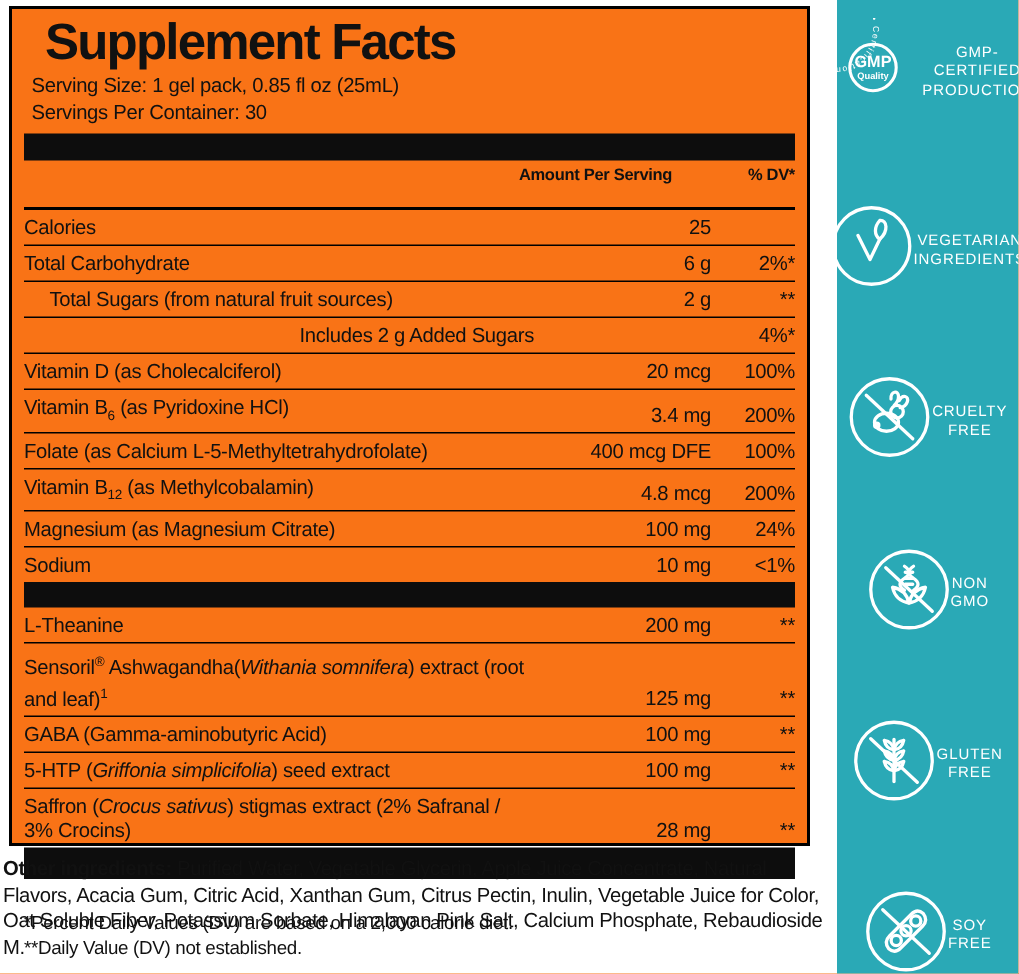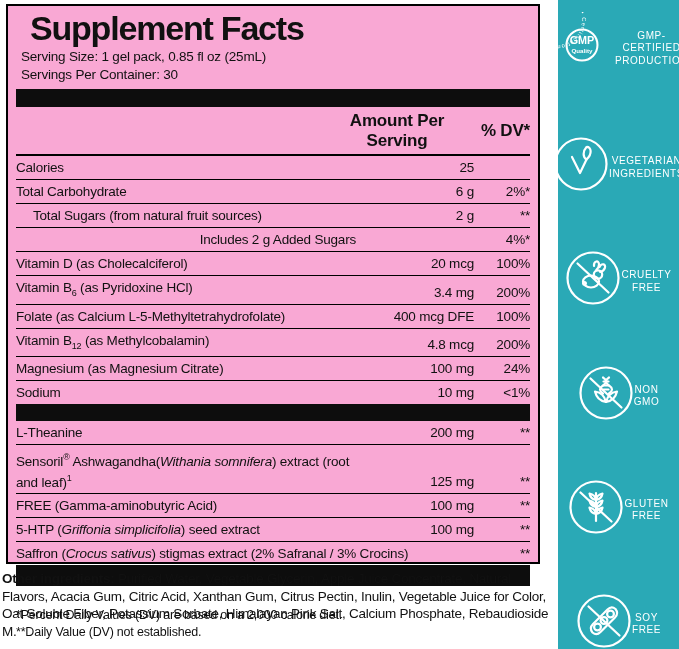--- a/index.html
+++ b/index.html
@@ -3,34 +3,34 @@
 <meta charset="utf-8">
 <style>
   html,body{margin:0;padding:0;}
   body{
     width:679px;height:649px;position:relative;background:#ffffff;
     font-family:"Liberation Sans", sans-serif;color:#111;overflow:hidden;
   }
   
   .facts-box{
     position:absolute;left:6px;top:4px;width:534px;height:560px;
-    border:2px solid #000;box-sizing:border-box;padding:2px 8px 0 8px;background:#f9a8d4;
+    border:2px solid #000;box-sizing:border-box;padding:2px 8px 0 8px;background:#f97316;
   }
   .facts-title{
     font-size:34px;font-weight:bold;letter-spacing:-1.2px;margin:2px 0 2px 14px;line-height:36px;
   }
   .serving-line{font-size:13.5px;line-height:18px;margin-left:5px;letter-spacing:-0.2px;}
   .thick-bar{background:#0d0d0d;width:100%;}
   .bar-1{height:18px;margin-top:5px;}
   .bar-2{height:17px;}
   .bar-3{height:21px;}
   .nf-header{
-    display:flex;justify-content:flex-end;align-items:center;
-    font-weight:bold;font-size:17px;letter-spacing:-0.2px;
-    padding:4px 0 3px 0;border-bottom:2px solid #000;
+    display:flex;justify-content:flex-end;align-items:flex-start;
+    font-weight:bold;font-size:11px;letter-spacing:-0.2px;
+    padding:4px 0 15px 0;border-bottom:2px solid #000;
   }
   .nf-header .h-amount{width:150px;text-align:center;}
   .nf-header .h-dv{width:58px;text-align:right;}
   .nf-row{
     display:flex;align-items:flex-end;font-size:13.5px;letter-spacing:-0.2px;
     padding:4px 0 3px 0;border-bottom:1px solid #000;line-height:16px;
   }
   .nf-row:last-child{border-bottom:none;}
   .nf-row .r-name{flex:1;}
   .nf-row .r-amount{width:118px;text-align:right;white-space:nowrap;}
@@ -136,31 +136,32 @@
         <span class="r-name">L-Theanine</span>
         <span class="r-amount">200 mg</span>
         <span class="r-dv">**</span>
       </div>
       <div class="nf-row">
         <span class="r-name">Sensoril<sup>®</sup> Ashwagandha(<i>Withania somnifera</i>) extract (root and leaf)<sup>1</sup></span>
         <span class="r-amount">125 mg</span>
         <span class="r-dv">**</span>
       </div>
       <div class="nf-row">
-        <span class="r-name">FREE (Gamma-aminobutyric Acid)</span>
+        <span class="r-name">GABA (Gamma-aminobutyric Acid)</span>
         <span class="r-amount">100 mg</span>
         <span class="r-dv">**</span>
       </div>
       <div class="nf-row">
         <span class="r-name">5-HTP (<i>Griffonia simplicifolia</i>) seed extract</span>
         <span class="r-amount">100 mg</span>
         <span class="r-dv">**</span>
       </div>
       <div class="nf-row">
         <span class="r-name">Saffron (<i>Crocus sativus</i>) stigmas extract (2% Safranal / 3% Crocins)</span>
+        <span class="r-amount">28 mg</span>
         <span class="r-dv">**</span>
       </div>
     </div>
 
   <div class="thick-bar bar-3"></div>
 
   <div class="footnotes">
     <div>*Percent Daily Values (DV) are based on a 2,000 calorie diet.</div>
     <div>**Daily Value (DV) not established.</div>
   </div>

